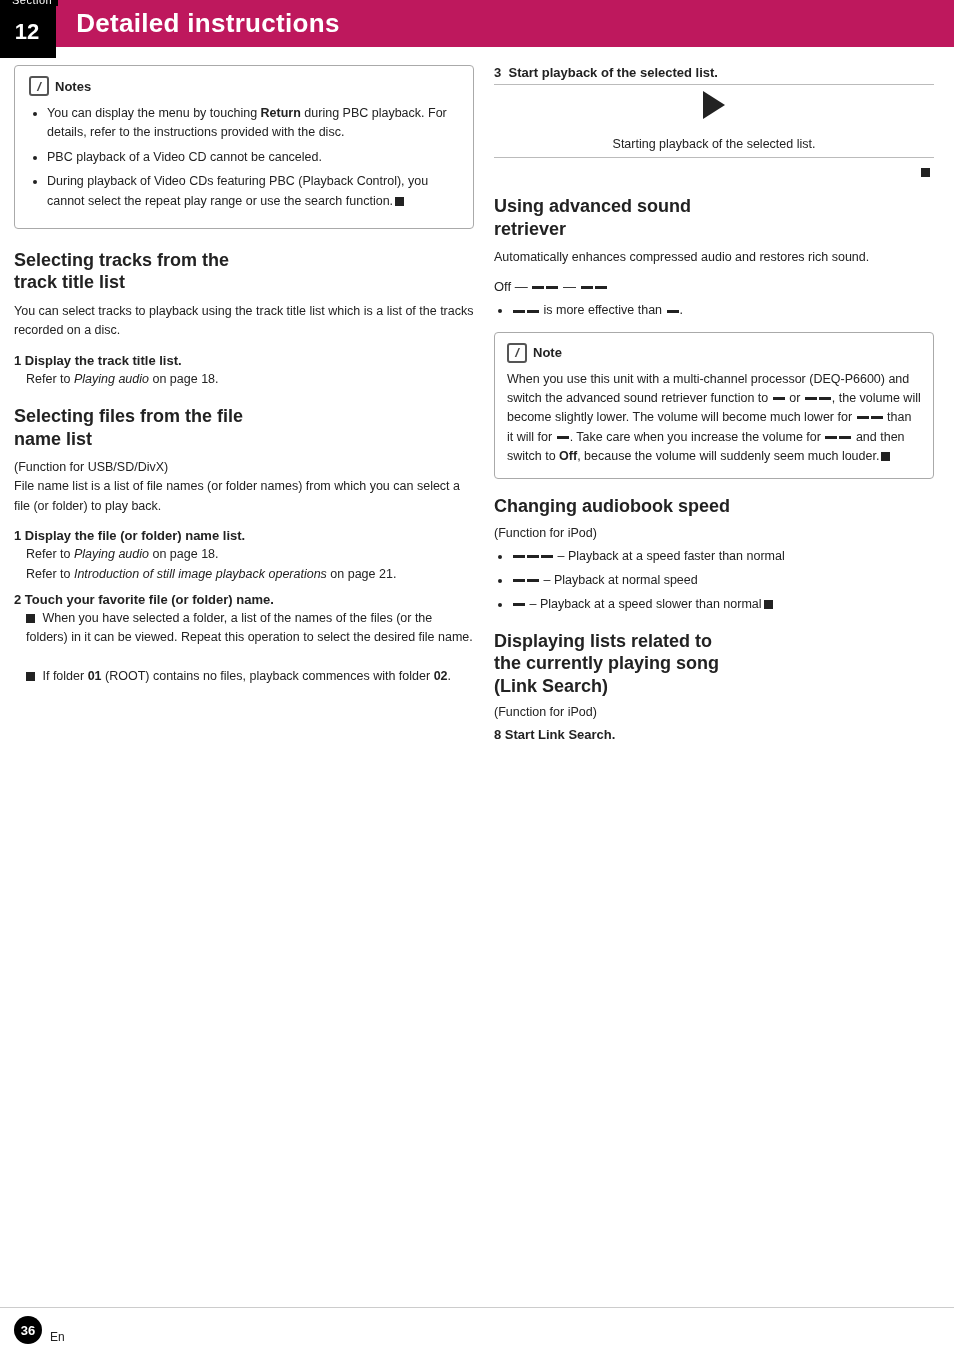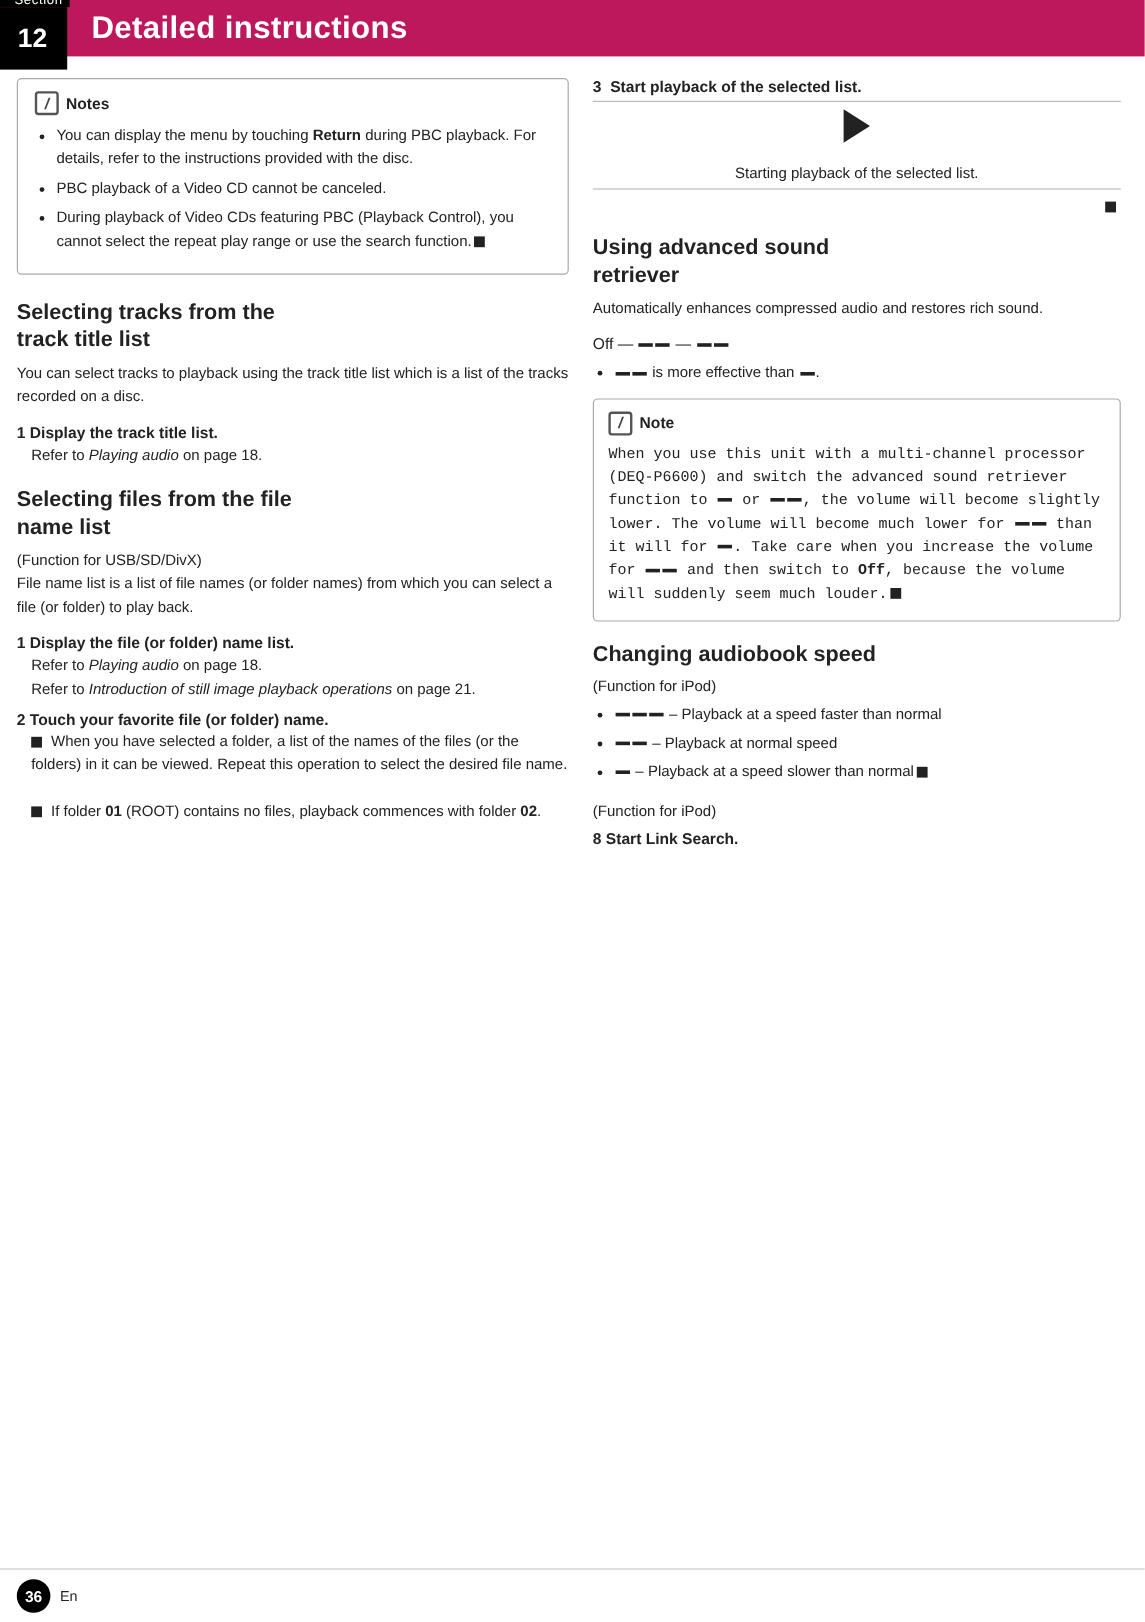--- a/index.html
+++ b/index.html
@@ -191,21 +191,21 @@
       align-items: center;
       gap: 6px;
       font-weight: bold;
       font-size: 13px;
       margin-bottom: 6px;
     }
 
     
     .footer {
       display: flex;
-      align-items: center;
+      align-items: flex-end;
       padding: 8px 14px;
       border-top: 1px solid #ccc;
       position: absolute;
       bottom: 0;
       width: 100%;
     }
     .page-num {
       background: #000;
       color: #fff;
       font-size: 13px;
@@ -328,37 +328,38 @@
         </div>
         <ul class="bullet-list">
           <li><span class="dash-sm"></span><span class="dash-sm"></span> is more effective than <span class="dash-sm"></span>.</li>
         </ul>
 
         <div class="note-box">
           <div class="note-header">
             <div class="notes-icon">/</div>
             <span>Note</span>
           </div>
-          <div style="font-size:12.5px;line-height:1.55;font-family:Liberation Mono, monospace;">
+          <div style="font-size:12.5px;line-height:1.55;">
             When you use this unit with a multi-channel processor (DEQ-P6600) and switch the advanced sound retriever function to <span class="dash-sm"></span> or <span class="dash-sm"></span><span class="dash-sm"></span>, the volume will become slightly lower. The volume will become much lower for <span class="dash-sm"></span><span class="dash-sm"></span> than it will for <span class="dash-sm"></span>. Take care when you increase the volume for <span class="dash-sm"></span><span class="dash-sm"></span> and then switch to <strong>Off</strong>, because the volume will suddenly seem much louder.<span class="stop-sq"></span>
           </div>
         </div>
       </div>
 
       <div class="subsection-spacing">
         <div class="section-heading">Changing audiobook speed</div>
         <div style="font-size:12.5px;margin-bottom:6px;">(Function for iPod)</div>
         <ul class="bullet-list">
           <li><span class="dash-sm"></span><span class="dash-sm"></span><span class="dash-sm"></span> – Playback at a speed faster than normal</li>
           <li><span class="dash-sm"></span><span class="dash-sm"></span> – Playback at normal speed</li>
           <li><span class="dash-sm"></span> – Playback at a speed slower than normal<span class="stop-sq" style="margin-left:2px;"></span></li>
         </ul>
       </div>
 
       <div class="subsection-spacing">
+        <div class="section-heading">Displaying lists related to<br>the currently playing song<br>(Link Search)</div>
         <div style="font-size:12.5px;margin-bottom:8px;">(Function for iPod)</div>
 
         <div class="step">
           <div class="step-title"><span>8   Start Link Search.</span></div>
         </div>
       </div>
 
     </div>
 
   </div>

